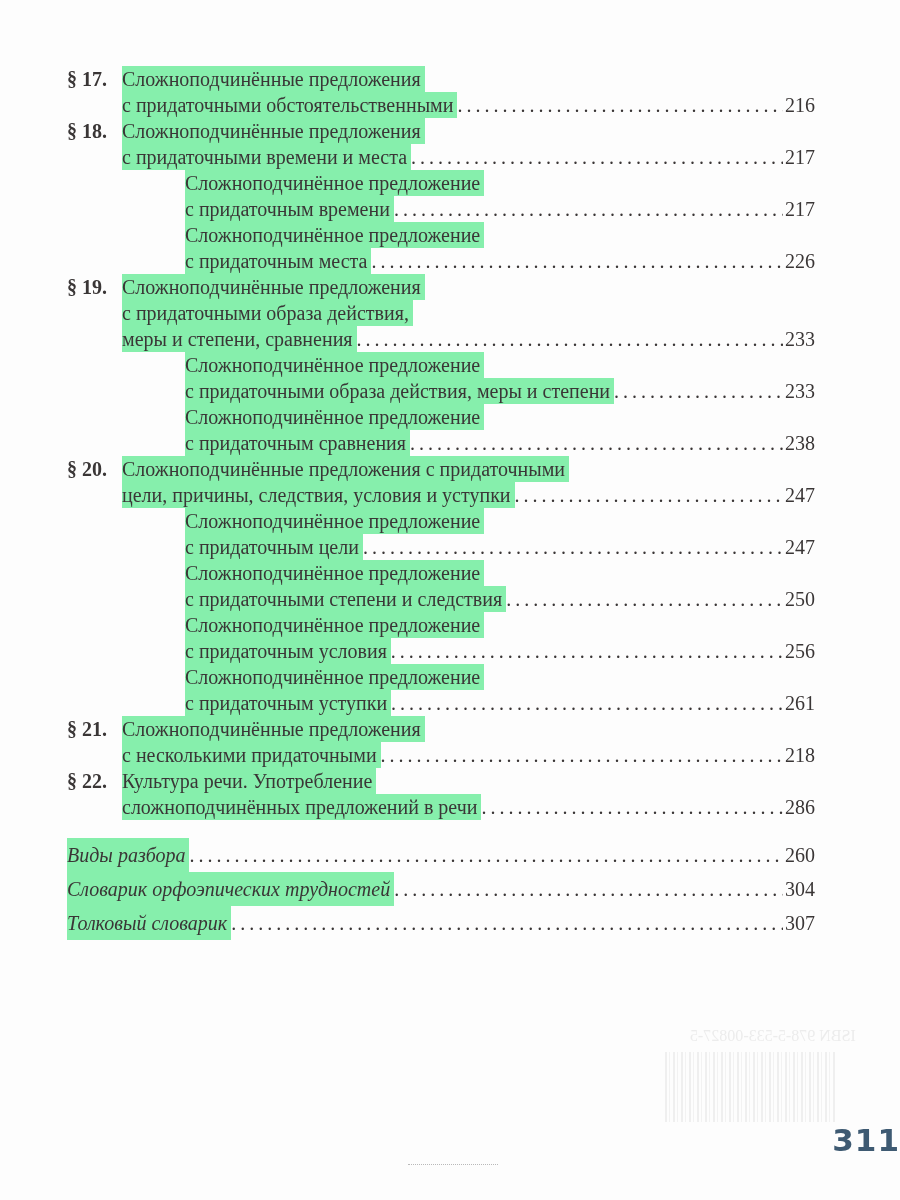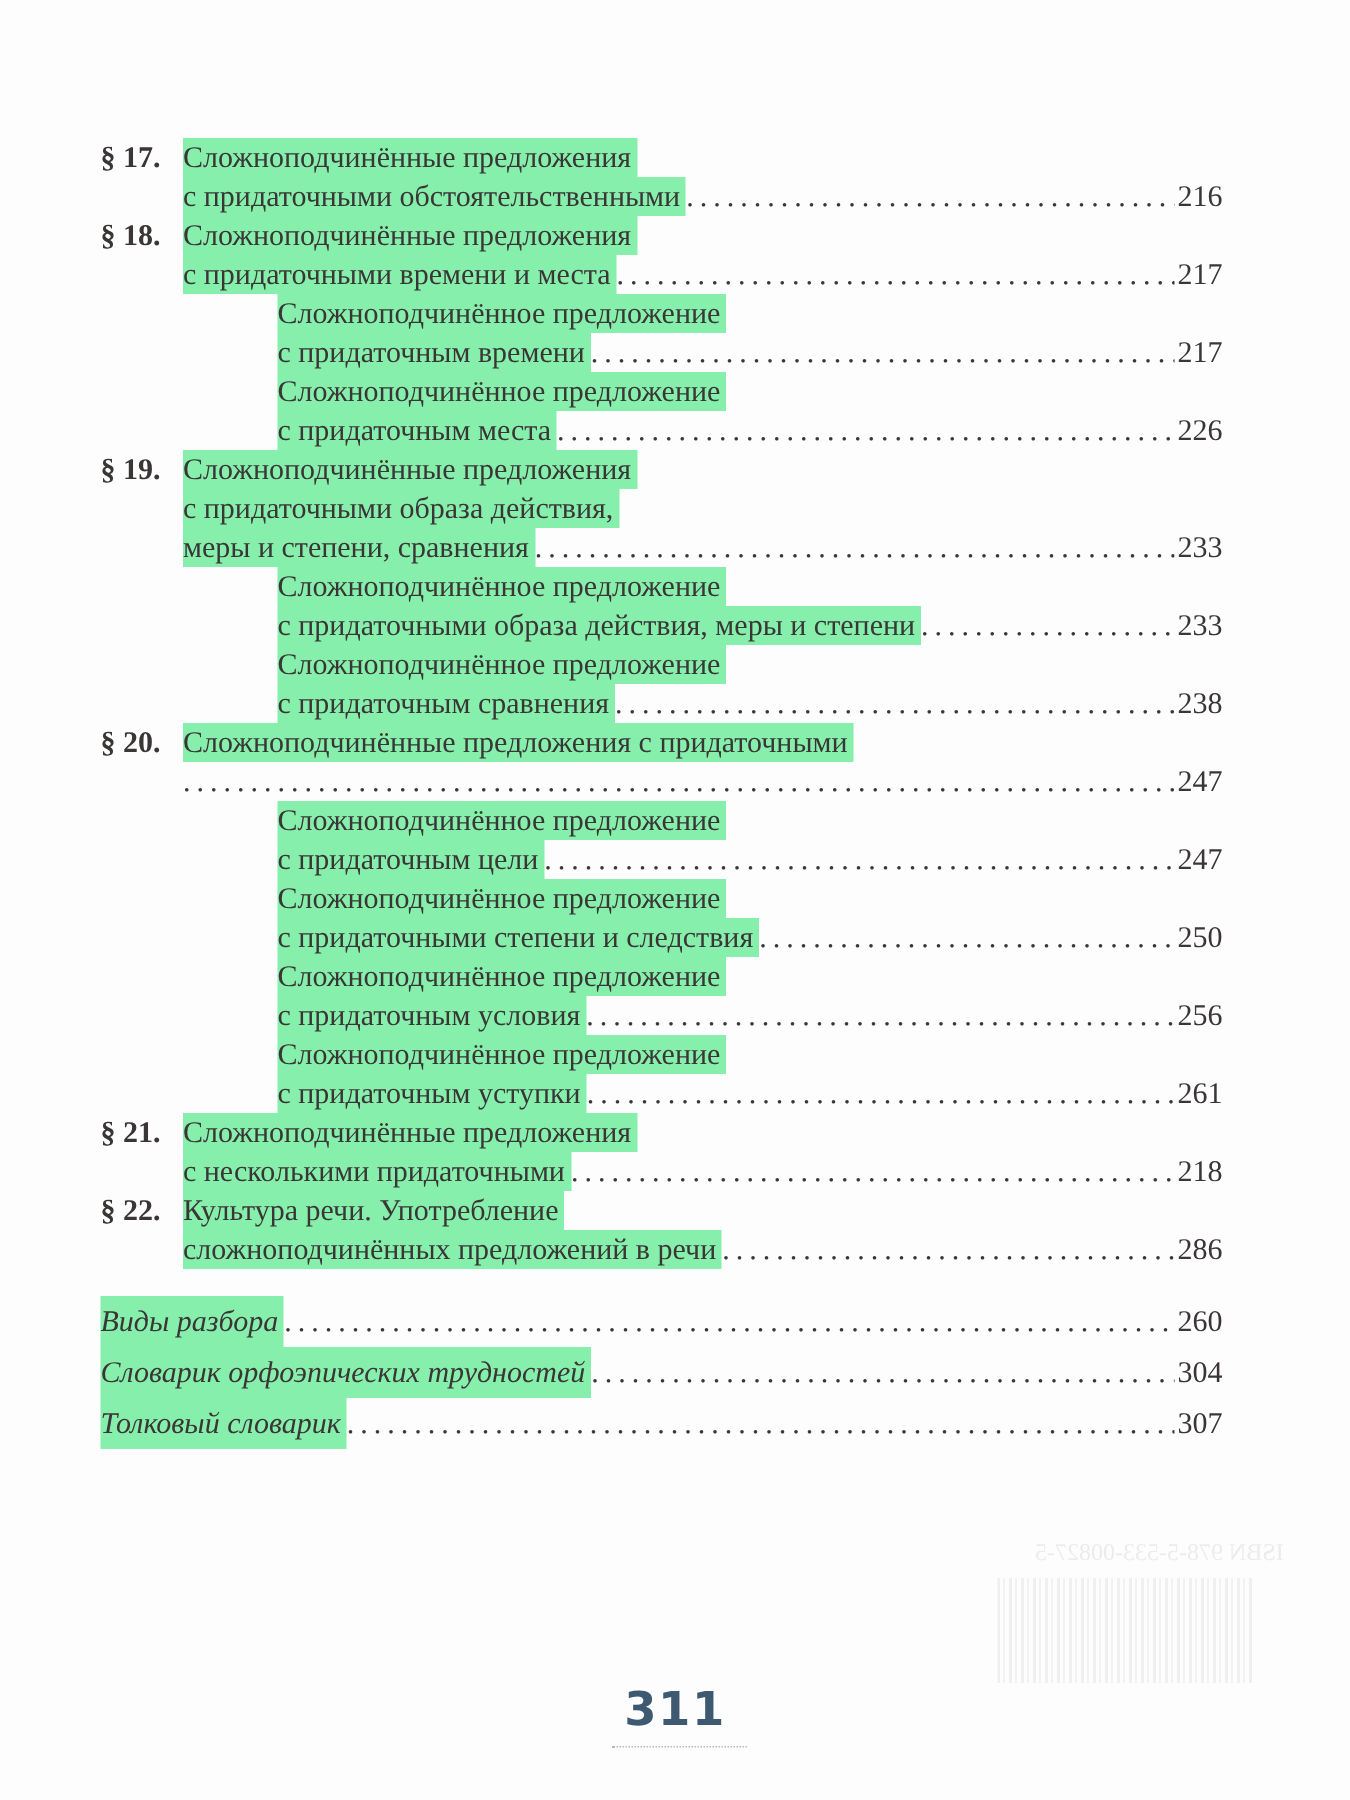--- a/index.html
+++ b/index.html
@@ -7,36 +7,36 @@
     width:900px; height:1200px; background:#fdfdfd; position:relative; overflow:hidden;
     font-family: "Liberation Serif", "DejaVu Serif", serif; color:#3a3636;
   }
   .toc { position:absolute; left:67px; top:66px; width:748px; }
   .line {
     position:relative; height:26px; line-height:26px; font-size:20px;
     white-space:nowrap; display:flex; align-items:baseline;
   }
   .num { position:absolute; left:0; font-weight:bold; }
   .l1 { padding-left:55px; }
-  .l1.head { font-weight:normal;margin-top:26px; }
+  .l1.head { font-weight:normal; }
   .l2 { padding-left:118px; }
   .txt { flex:0 0 auto; background:#86efac; padding-right:4px; }
   .dots {
     flex:1 1 auto; overflow:hidden; color:#3a3636; letter-spacing:3.2px;
   }
   .dots::before {
     content:". . . . . . . . . . . . . . . . . . . . . . . . . . . . . . . . . . . . . . . . . . . . . . . . . . . . . . . . . . . . . . . . . . . . . . . . . . . . . . . . . . . . . . . . . . . . .";
     letter-spacing:0px; word-spacing:-1px;
   }
   .pg { flex:0 0 auto; padding-left:2px; }
   .gap { height:18px; }
   .ital .txt { font-style:italic; }
   .ital { padding-left:0; height:34px; line-height:34px;justify-content:center; }
   .folio {
-    position:absolute; top:1122px; left:0; width:900px; text-align:center;
+    position:absolute; top:1122px; left:0; width:900px; text-align:right;
     font-family:"DejaVu Sans", "Liberation Sans", sans-serif; font-weight:bold;
     font-size:31px; color:#3e5a72; letter-spacing:1px;
   }
   .folio-rule {
     position:absolute; top:1164px; left:408px; width:90px; height:2px;
     border-top:1px dotted #b9b9b9;
   }
   .ghost { position:absolute; color:#ececec; font-size:16px; white-space:nowrap; }
   .barcode {
     position:absolute; left:665px; top:1052px; width:170px; height:70px;
@@ -121,20 +121,21 @@
         <span class="pg">238</span>
       </div>
   </div>
 
   <div>
     <div class="line l1">
         <span class="num">§ 20.</span>
         <span class="txt">Сложноподчинённые предложения с придаточными</span>
       </div>
     <div class="line l1">
+        <span class="txt">цели, причины, следствия, условия и уступки</span>
         <span class="dots"></span>
         <span class="pg">247</span>
       </div>
     <div class="line l2">
         <span class="txt">Сложноподчинённое предложение</span>
       </div>
     <div class="line l2">
         <span class="txt">с придаточным цели</span>
         <span class="dots"></span>
         <span class="pg">247</span>

